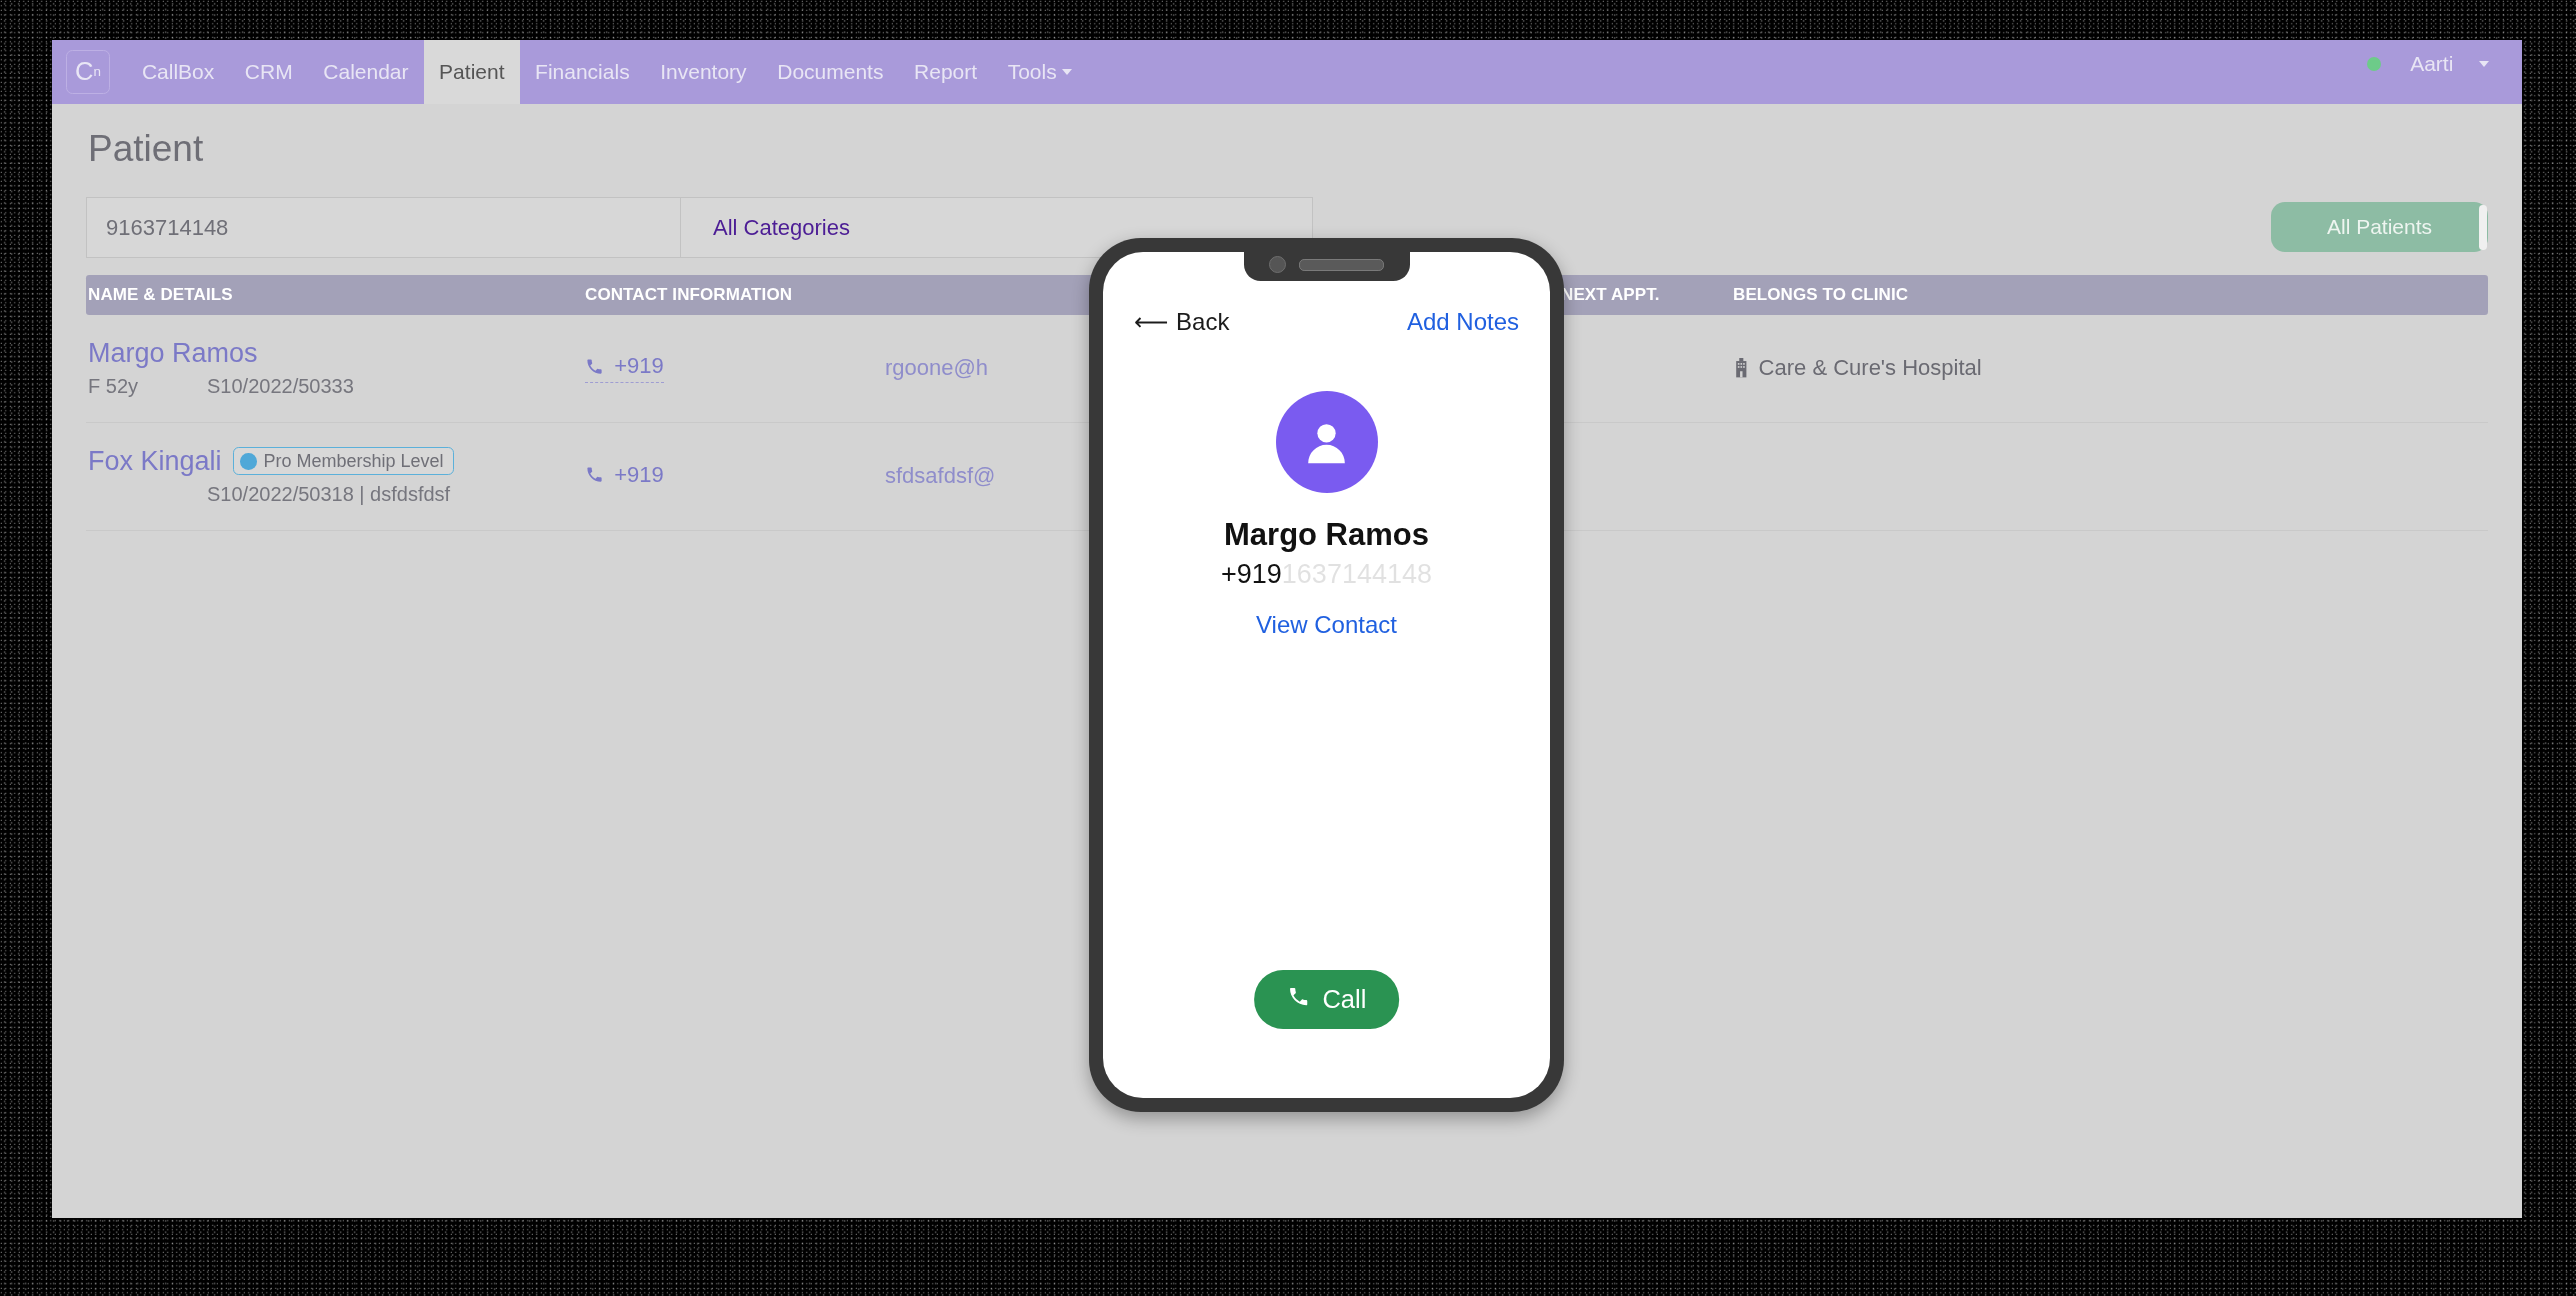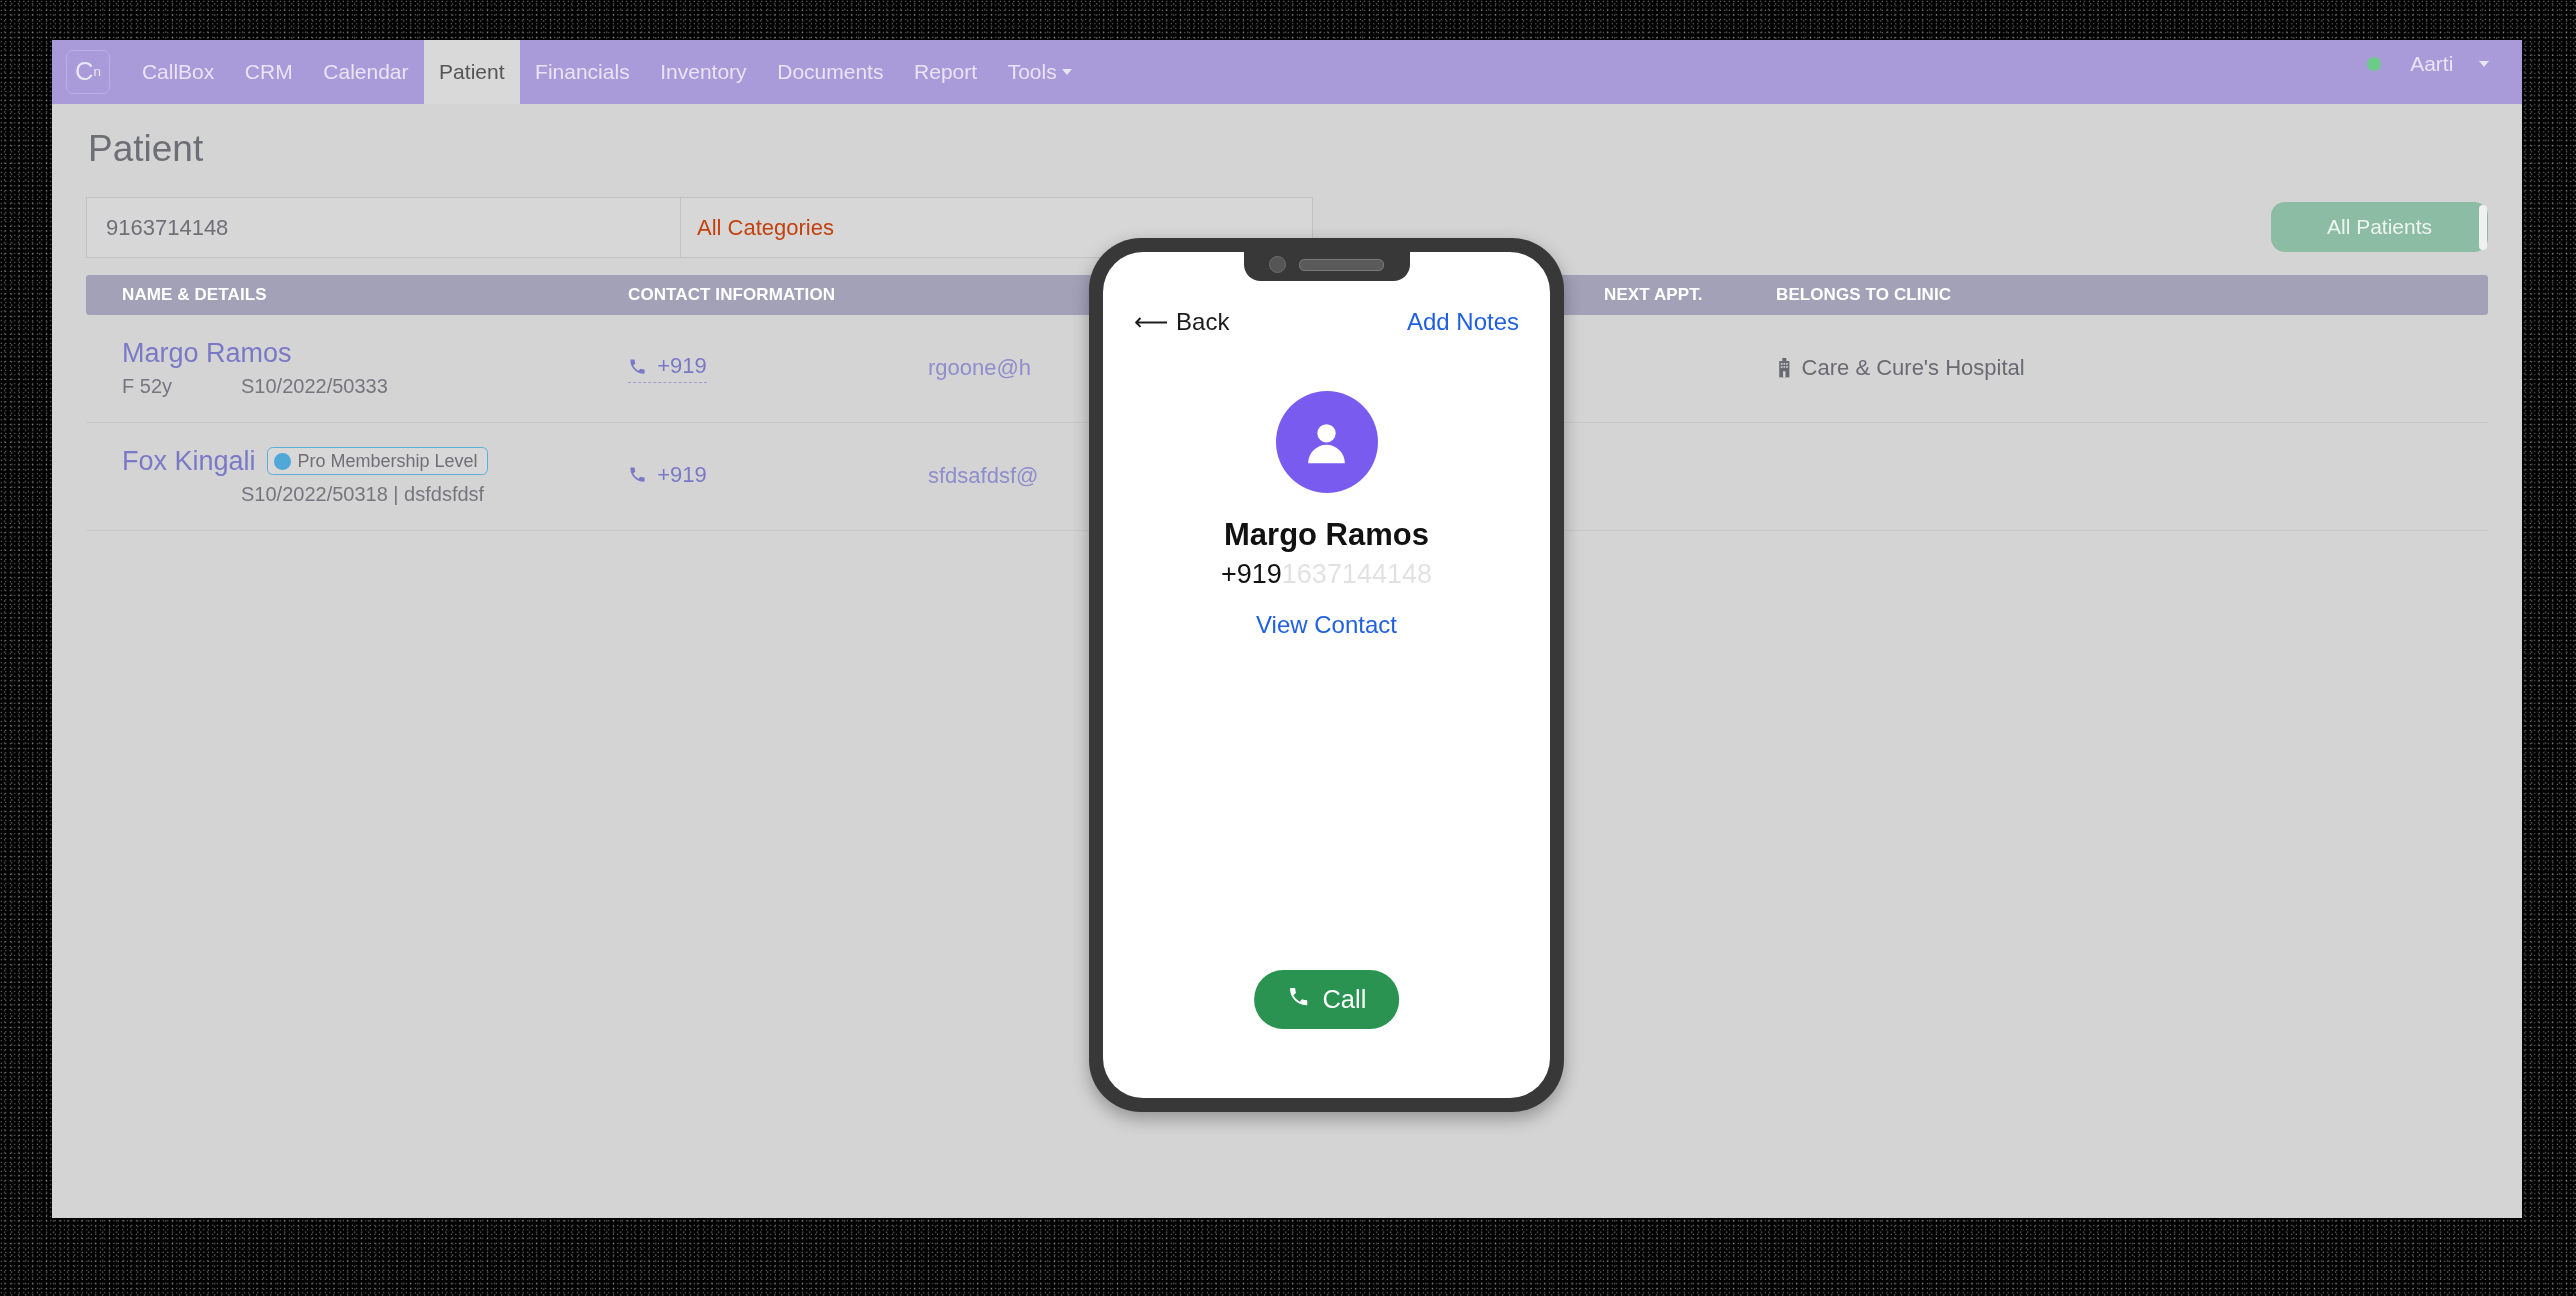--- a/index.html
+++ b/index.html
@@ -132,23 +132,23 @@
     align-items: center;
     padding-left: 19px;
     font-size: 22px;
     color: #6f6f77;
     box-sizing: border-box;
   }
   .catfield {
     width: 632px;
     display: flex;
     align-items: center;
-    padding-left: 16px;
+    padding-left: 32px;
     font-size: 22px;
-    color: #c2410c;
+    color: #4c1d95;
     border-left: 0.6px solid #c2c2c2;
     box-sizing: border-box;
   }
   .allpatients {
     position: absolute;
     right: 0;
     top: 5.1px;
     width: 217px;
     height: 50px;
     background: #8dbca4;
@@ -177,21 +177,21 @@
     background: #a3a1b8;
     border-radius: 3.2px;
     display: flex;
     align-items: center;
     height: 40px;
     color: #ffffff;
     font-size: 17px;
     font-weight: bold;
     letter-spacing: 0.1px;
   }
-  .c-name   { width: 542px; padding-left: 36px; box-sizing: border-box; }
+  .c-name   { width: 499px; padding-left: 2px; box-sizing: border-box; }
   .c-contact{ width: 899px; box-sizing: border-box; }
   .c-meta   { width: 77px; box-sizing: border-box; }
   .c-appt   { width: 172px; box-sizing: border-box; }
   .c-clinic { flex: 1; box-sizing: border-box; }
 
   .trow {
     display: flex;
     align-items: center;
     min-height: 107px;
     border-bottom: 0.6px solid #c9c9c9;

